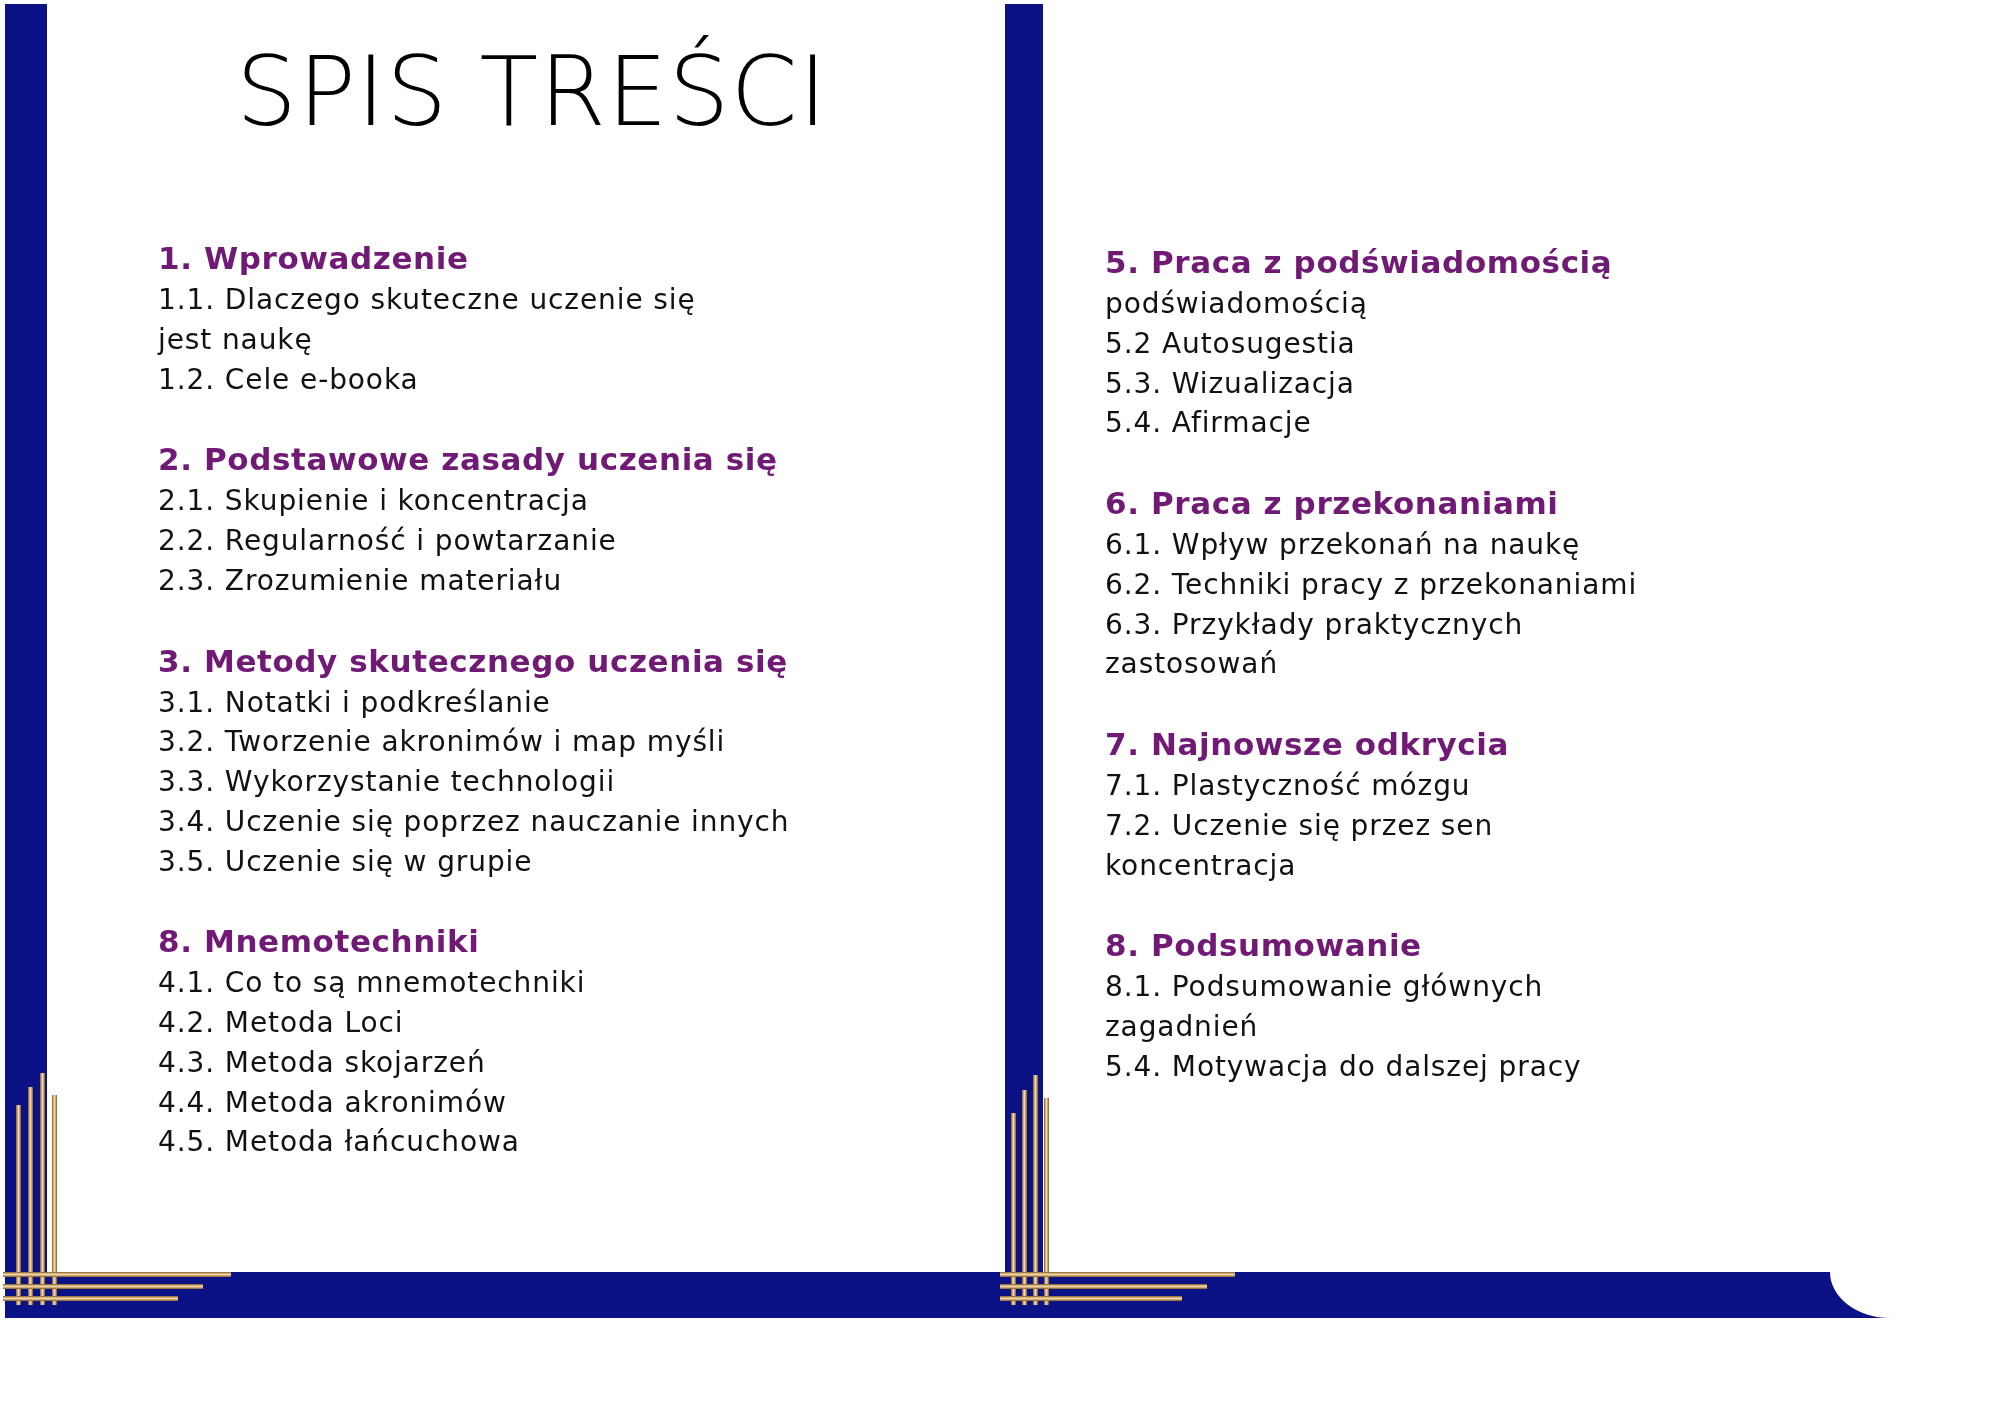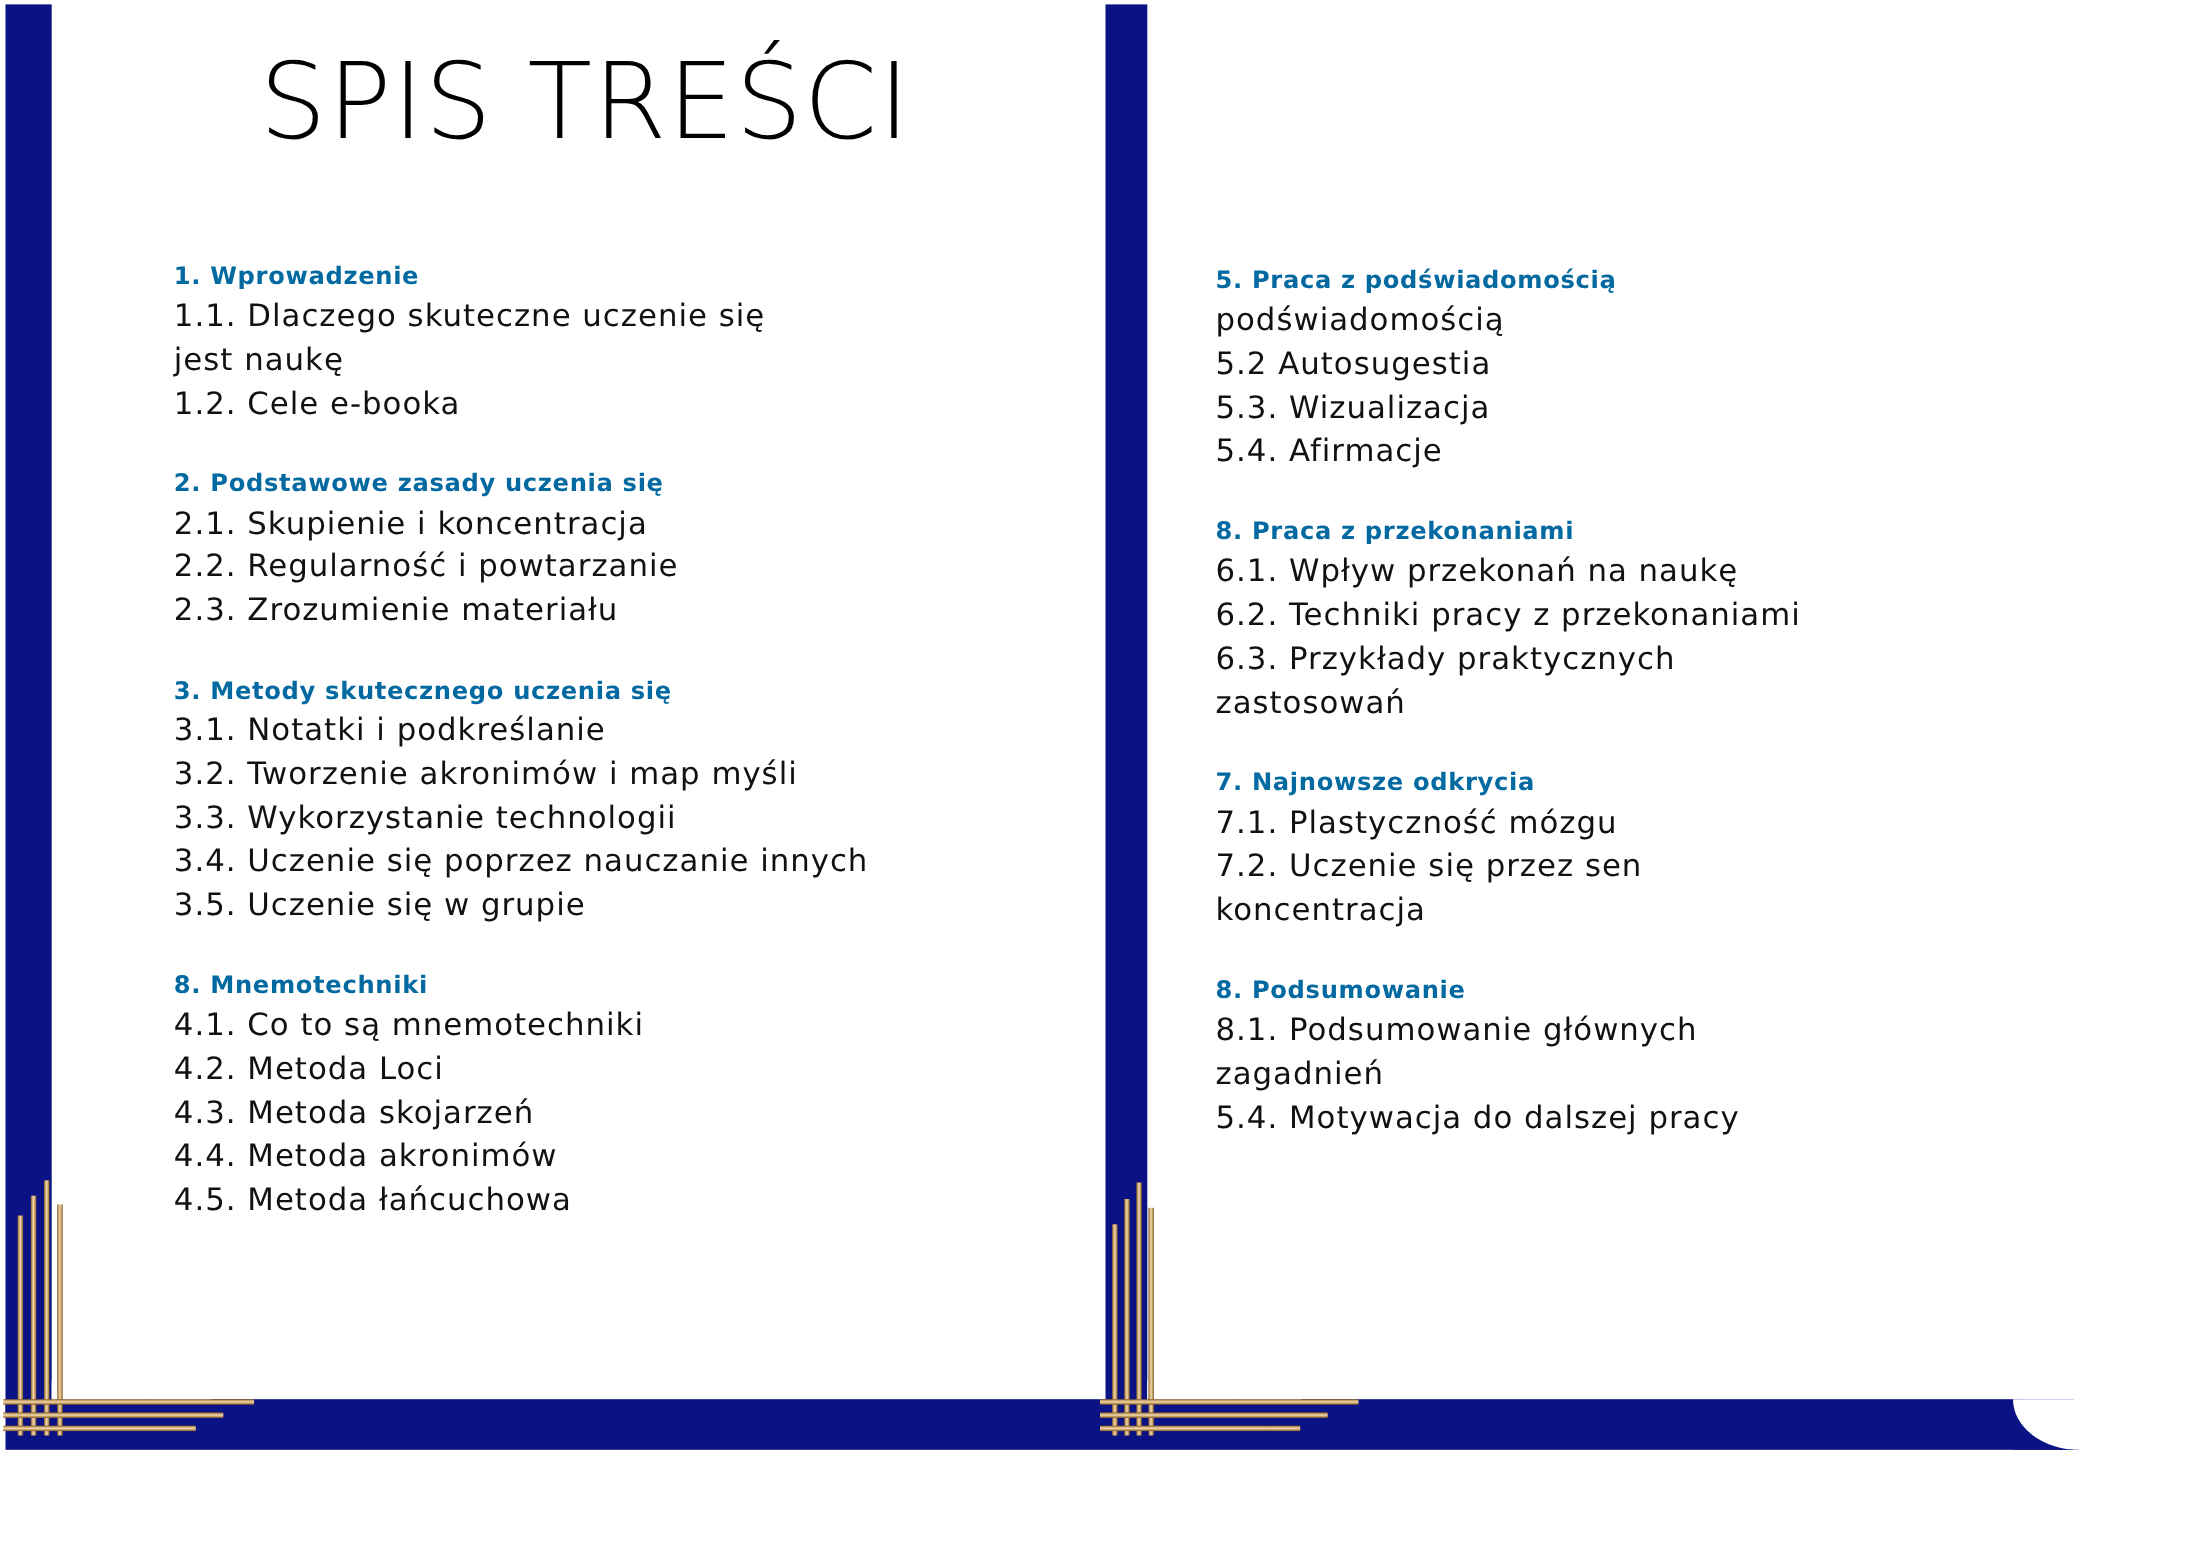--- a/index.html
+++ b/index.html
@@ -94,25 +94,25 @@
     position: absolute;
     color: #111111;
   }
   .col.left-col  { left: 158px;  top: 236px;  width: 760px; }
   .col.right-col { left: 1105px; top: 240px;  width: 690px; }
 
   .sec { margin-bottom: 38px; }
   .sec:last-child { margin-bottom: 0; }
 
   .sec-title {
-    font-size: 22px;
+    font-size: 31px;
     font-weight: 700;
     letter-spacing: 0.6px;
     line-height: 1.42;
-    color: #0369a1;
+    color: #701a75;
   }
   .sec-item {
     font-size: 28px;
     font-weight: 400;
     letter-spacing: 0.9px;
     line-height: 1.42;
     color: #111111;
   }
 </style>
 </head>
@@ -195,21 +195,21 @@
 
     <div class="sec">
       <div class="sec-title">5. Praca z podświadomością</div>
       <div class="sec-item">podświadomością</div>
       <div class="sec-item">5.2 Autosugestia</div>
       <div class="sec-item">5.3. Wizualizacja</div>
       <div class="sec-item">5.4. Afirmacje</div>
     </div>
 
     <div class="sec">
-      <div class="sec-title">8. Praca z przekonaniami</div>
+      <div class="sec-title">6. Praca z przekonaniami</div>
       <div class="sec-item">6.1. Wpływ przekonań na naukę</div>
       <div class="sec-item">6.2. Techniki pracy z przekonaniami</div>
       <div class="sec-item">6.3. Przykłady praktycznych</div>
       <div class="sec-item">zastosowań</div>
     </div>
 
     <div class="sec">
       <div class="sec-title">7. Najnowsze odkrycia</div>
       <div class="sec-item">7.1. Plastyczność mózgu</div>
       <div class="sec-item">7.2. Uczenie się przez sen</div>

